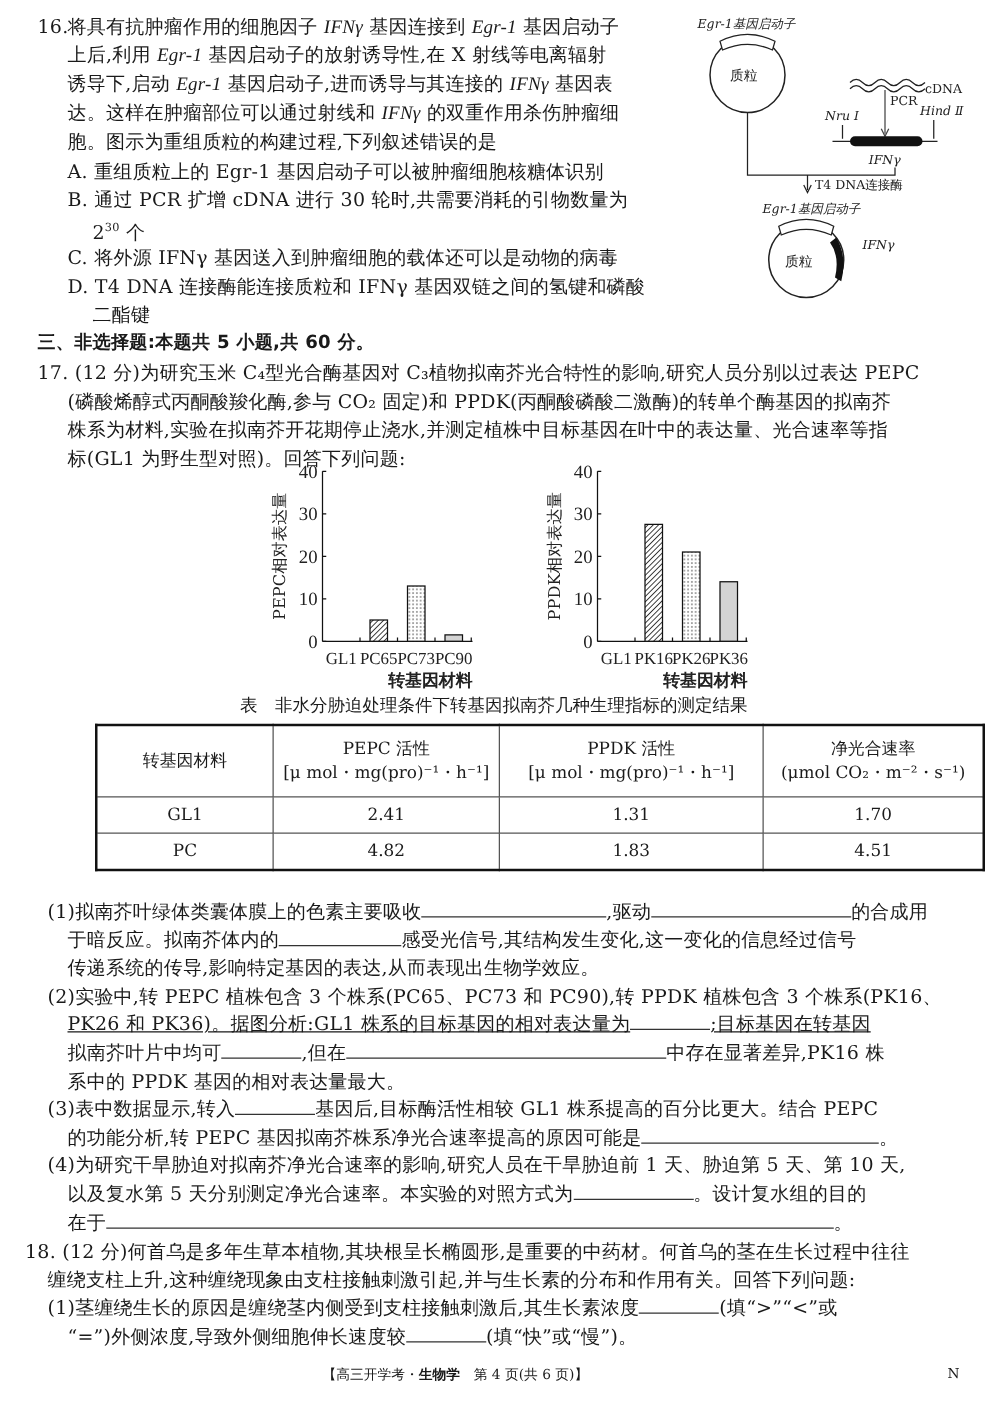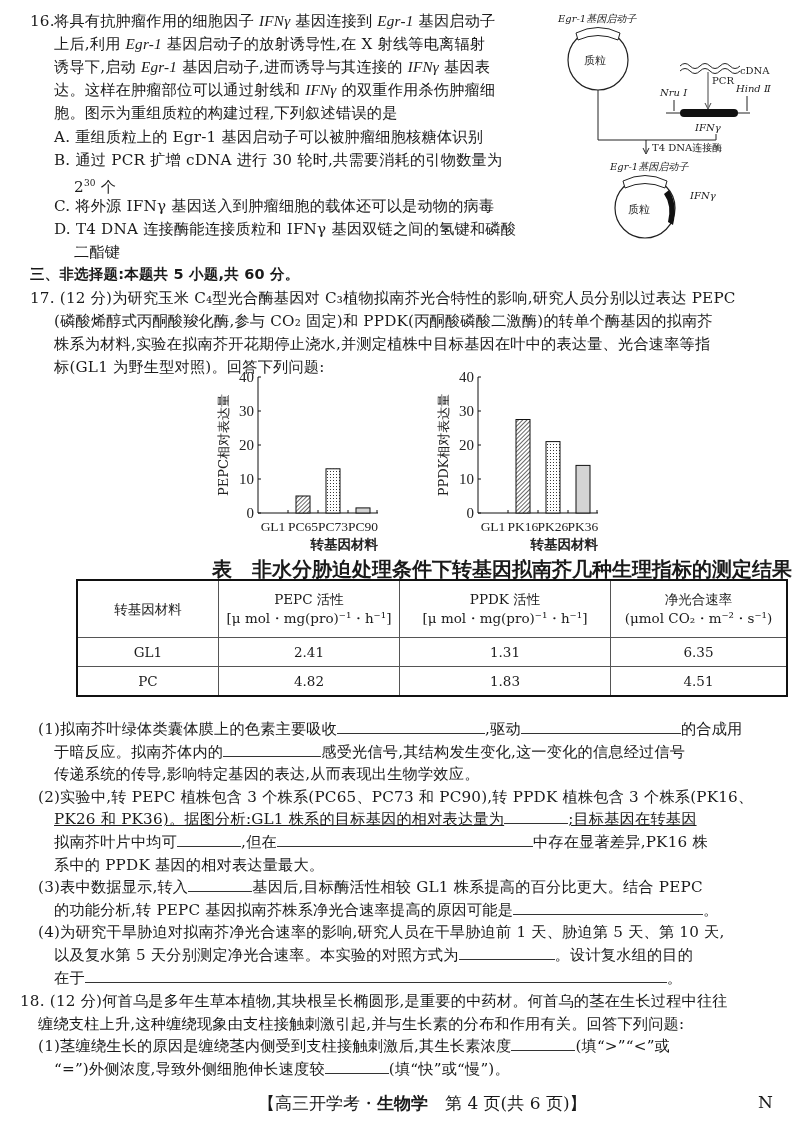--- a/index.html
+++ b/index.html
@@ -10,22 +10,22 @@
   .it { font-style:italic; font-family:"Liberation Serif", serif; }
   .bold { font-weight:bold; font-family:"DejaVu Sans", sans-serif; }
   .blank { display:inline-block; border-bottom:1px solid #333; height:14px; vertical-align:baseline; }
   sup, sub { font-size:9px; }
   
   table.data { position:absolute; left:76px; top:579px; width:712px; border-collapse:collapse;
                font-size:13.5px; text-align:center; border:2px solid #111; }
   table.data td, table.data th { border:1px solid #555; font-weight:normal; padding:0; }
   table.data tr.head td { height:56px; line-height:19px; }
   table.data tr.row td { height:28px; }
-  .caption { position:absolute; left:212px; top:556px; font-size:20px; font-weight:bold; font-family:"DejaVu Sans", sans-serif; white-space:nowrap; }
-  .footer { position:absolute; top:1092px; font-size:17px; white-space:nowrap;text-align:right; }
+  .caption { position:absolute; left:192px; top:556px; font-size:14px; font-weight:normal; font-family:"DejaVu Sans", sans-serif; white-space:nowrap; }
+  .footer { position:absolute; top:1092px; font-size:11px; white-space:nowrap;text-align:right; }
 </style>
 </head>
 <body>
 
 <div>
   <div class="line" style="left:30px;top:10px;">16.</div>
   <div id="q16-lines">
       <div class="line" style="left: 54px; top: 10px;">将具有抗肿瘤作用的细胞因子 <span class="it">IFNγ</span> 基因连接到 <span class="it">Egr-1</span> 基因启动子</div>
       <div class="line" style="left: 54px; top: 33px;">上后,利用 <span class="it">Egr-1</span> 基因启动子的放射诱导性,在 X 射线等电离辐射</div>
       <div class="line" style="left: 54px; top: 56px;">诱导下,启动 <span class="it">Egr-1</span> 基因启动子,进而诱导与其连接的 <span class="it">IFNγ</span> 基因表</div>
@@ -166,21 +166,21 @@
       <tr class="head">
     <td style="width:140px;"><span>转基因材料</span></td>
     <td style="width:180px;border-radius:7px;"><span>PEPC 活性</span><br><span>[μ mol・mg(pro)⁻¹・h⁻¹]</span></td>
     <td style="width:210px;"><span>PPDK 活性</span><br><span>[μ mol・mg(pro)⁻¹・h⁻¹]</span></td>
     <td><span>净光合速率</span><br><span>(μmol CO₂・m⁻²・s⁻¹)</span></td>
   </tr>
   <tr class="row">
     <td>GL1</td>
     <td>2.41</td>
     <td>1.31</td>
-    <td>6.35</td>
+    <td>1.70</td>
   </tr>
   <tr class="row">
     <td>PC</td>
     <td>4.82</td>
     <td>1.83</td>
     <td>4.51</td>
   </tr>
 </tbody>
   </table>
 

